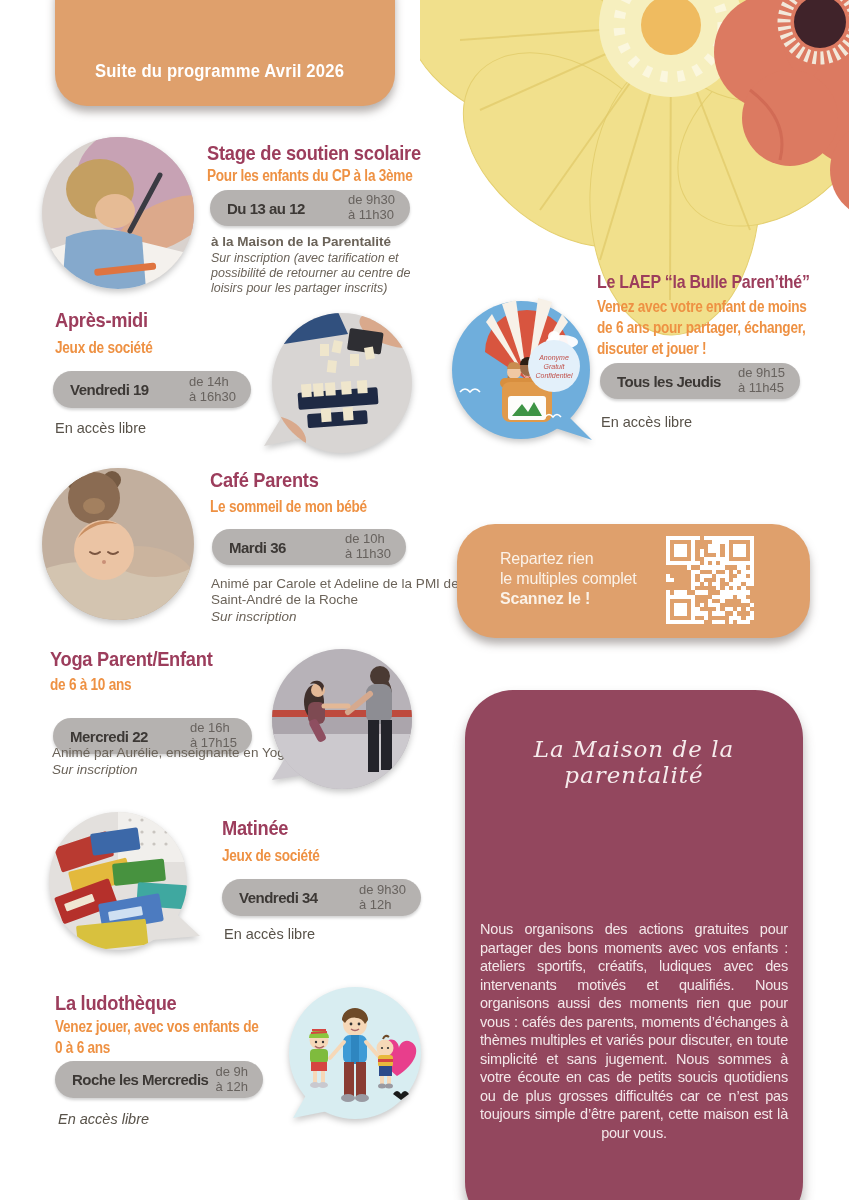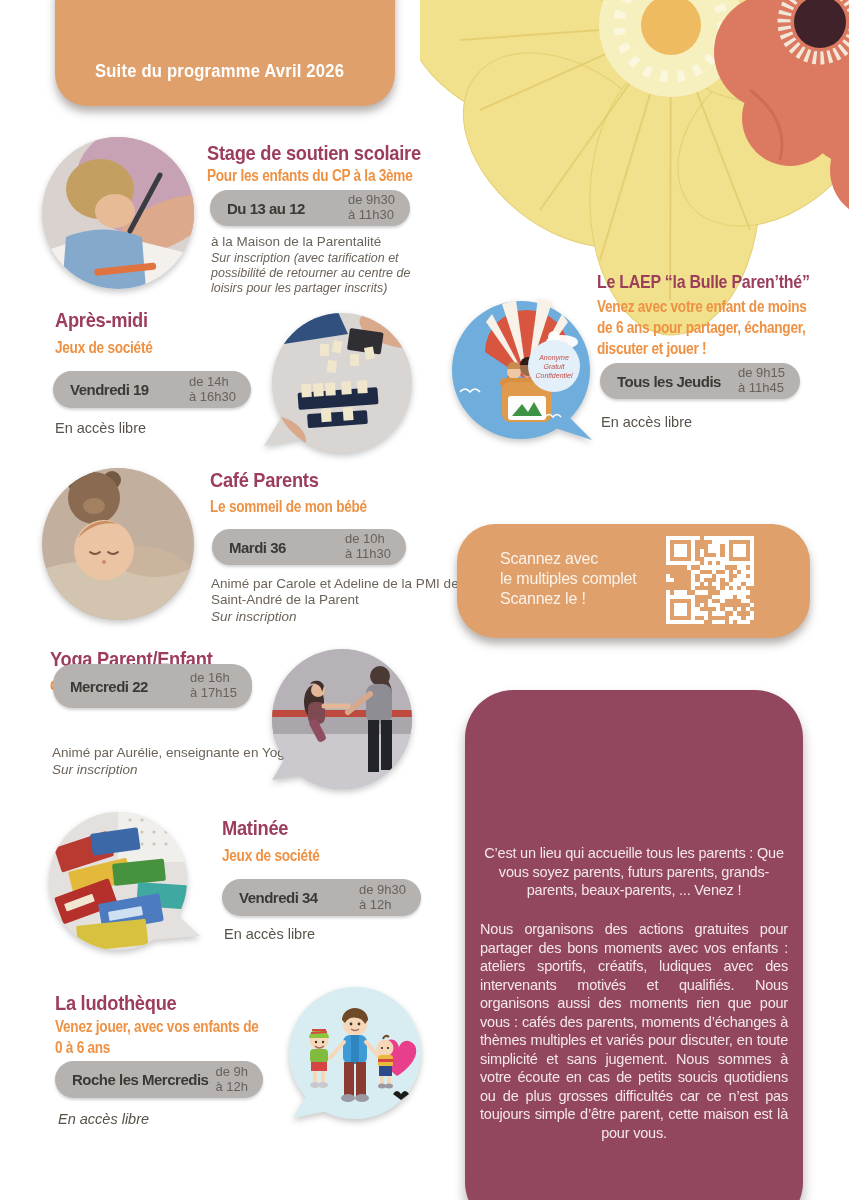--- a/index.html
+++ b/index.html
@@ -19,21 +19,21 @@
   .nowrap{white-space:nowrap;}
   
   .pill{position:absolute;background:#B5B2B0;border-radius:20px;display:flex;align-items:center;
         justify-content:space-between;padding:0 15px 0 17px;box-sizing:border-box;
         box-shadow:0 2px 3px rgba(0,0,0,.18);}
   .when{font-size:15px;font-weight:bold;color:#3C3835;letter-spacing:-.5px;white-space:nowrap;}
   .time{font-size:13px;color:#67625E;line-height:1.12;text-align:left;}
   .time span{display:block;}
   
   .note{position:absolute;margin:0;font-size:13.5px;color:#6B6359;line-height:1.2;}
-  .bold{font-weight:normal;}
+  .bold{font-weight:bold;}
   .it{font-style:italic;}
   .small-it{font-size:12.5px;font-style:italic;}
   .access{position:absolute;margin:0;font-size:14.5px;color:#585
 
  río;}
   .access{color:#585249;}
   
   .photo{position:absolute;filter:drop-shadow(0 3px 3px rgba(0,0,0,.22));}
   
   .qrblock{position:absolute;left:457px;top:524px;width:353px;height:114px;background:#DFA06C;
@@ -245,27 +245,27 @@
     </svg>
     <h2 class="h2" style="left:210px;top:468px">Café Parents</h2>
     <p class="sub nowrap" style="left:210px;top:496px">Le sommeil de mon bébé</p>
     <div class="pill" style="left:212px;top:529px;width:194px;height:36px">
       <span class="when">Mardi 36</span>
       <span class="time">
         <span>de 10h</span>
         <span>à 11h30</span>
       </span>
     </div>
-    <p class="note" style="left:211px;top:576px;width:266px">Animé par Carole et Adeline de la PMI de Saint-André de la Parent</p>
+    <p class="note" style="left:211px;top:576px;width:266px">Animé par Carole et Adeline de la PMI de Saint-André de la Roche</p>
     <p class="note it" style="left:211px;top:609px">Sur inscription</p>
   </section>
 
   <div class="qrblock">
     <p class="qrtext">
-      <span>Scannez avec</span><br>
+      <span>Repartez rien</span><br>
       <span>le multiples complet</span><br>
       <span class="bold">Scannez le !</span>
     </p>
     <div class="qr">
         <i style="grid-area:1/1"></i>
         <i style="grid-area:1/2"></i>
         <i style="grid-area:1/3"></i>
         <i style="grid-area:1/4"></i>
         <i style="grid-area:1/5"></i>
         <i style="grid-area:1/6"></i>
@@ -502,21 +502,21 @@
         <i style="grid-area:21/16"></i>
         <i style="grid-area:21/18"></i>
         <i style="grid-area:21/19"></i>
         <i style="grid-area:21/20"></i>
       </div>
   </div>
 
   <section>
     <h2 class="h2" style="left:50px;top:647px">Yoga Parent/Enfant</h2>
     <p class="sub nowrap" style="left:50px;top:674px">de 6 à 10 ans</p>
-    <div class="pill" style="left:53px;top:664px;width:199px;height:44px">
+    <div class="pill" style="left:53px;top:718px;width:199px;height:36px">
       <span class="when">Mercredi 22</span>
       <span class="time">
         <span>de 16h</span>
         <span>à 17h15</span>
       </span>
     </div>
     <p class="note" style="left:52px;top:745px;width:270px">Animé par Aurélie, enseignante en Yoga</p>
     <p class="note it" style="left:52px;top:762px">Sur inscription</p>
     <svg class="photo" style="left:262px;top:648px;width:154px;height:146px" viewBox="0 0 154 146">
       <defs>
@@ -544,21 +544,21 @@
           <path d="M48 36 a8 8 0 0 1 14 2 l -2 6 a9 9 0 0 0 -12 -8" fill="#40302C"></path>
           <rect x="46" y="54" width="17" height="22" rx="6" fill="#7E4A52"></rect>
           <rect x="46" y="74" width="9" height="24" rx="4" fill="#8E4E60" transform="rotate(-28 46 74)"></rect>
           <line x1="62" y1="58" x2="86" y2="58" stroke="#E3B896" stroke-width="5" stroke-linecap="round"></line>
         </g>
       </g>
     </svg>
   </section>
 
   <div class="about">
-    <p class="body p1">C’est un lieu qui accueille tous les parents : Que vous soyez parents, futurs parents, grands-parents, beaux-parents, ... Venez !</p>
+    <p class="about-script">La Maison de la parentalité</p>
     <p class="body p2">Nous organisons des actions gratuites pour partager des bons moments avec vos enfants : ateliers sportifs, créatifs, ludiques avec des intervenants motivés et qualifiés. Nous organisons aussi des moments rien que pour vous : cafés des parents, moments d’échanges à thèmes multiples et variés pour discuter, en toute simplicité et sans jugement. Nous sommes à votre écoute en cas de petits soucis quotidiens ou de plus grosses difficultés car ce n’est pas toujours simple d’être parent, cette maison est là pour vous.</p>
   </div>
 
   <section>
     <svg class="photo" style="left:48px;top:810px;width:158px;height:146px" viewBox="0 0 158 146">
       <defs>
           <clipPath id="c5">
             <circle cx="70" cy="71" r="69"></circle>
           </clipPath>
         </defs>

